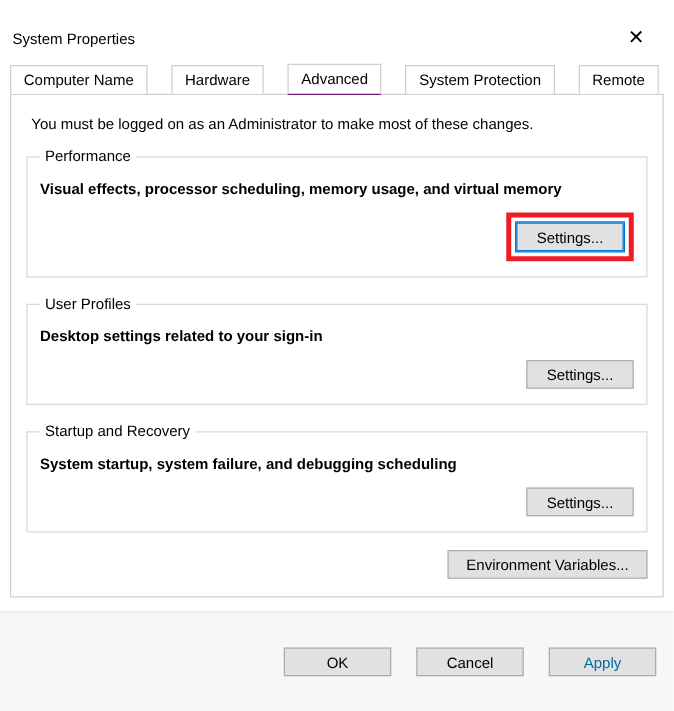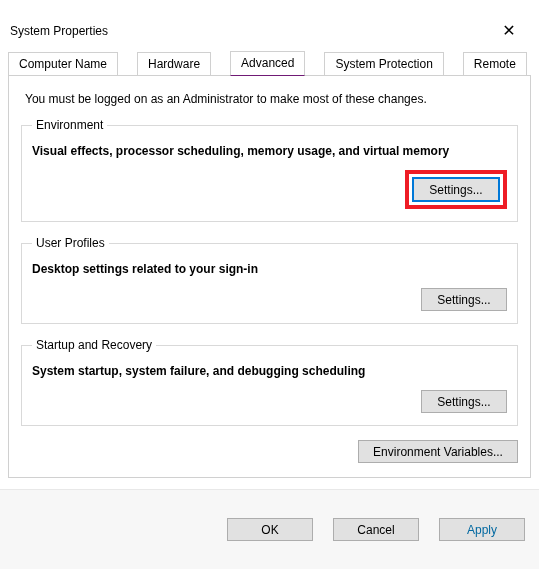--- a/index.html
+++ b/index.html
@@ -159,21 +159,21 @@
     <div class="tab active">Advanced</div>
     <div class="tab">System Protection</div>
     <div class="tab">Remote</div>
   </div>
 
   <div class="tab-panel">
 
     <div class="intro">You must be logged on as an Administrator to make most of these changes.</div>
 
     <fieldset class="group">
-      <legend>Environment</legend>
+      <legend>Performance</legend>
       <div class="group-desc">Visual effects, processor scheduling, memory usage, and virtual memory</div>
       <div class="btn-row">
         <span class="highlight-red">
           <button class="highlight-blue-btn">Settings...</button>
         </span>
       </div>
     </fieldset>
 
     <fieldset class="group">
       <legend>User Profiles</legend>

